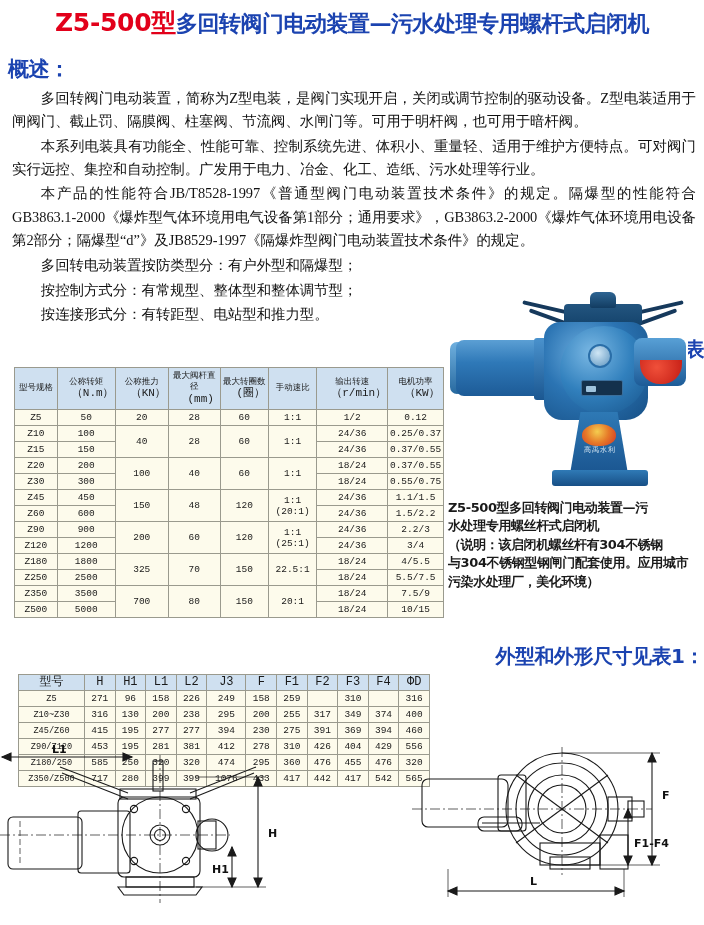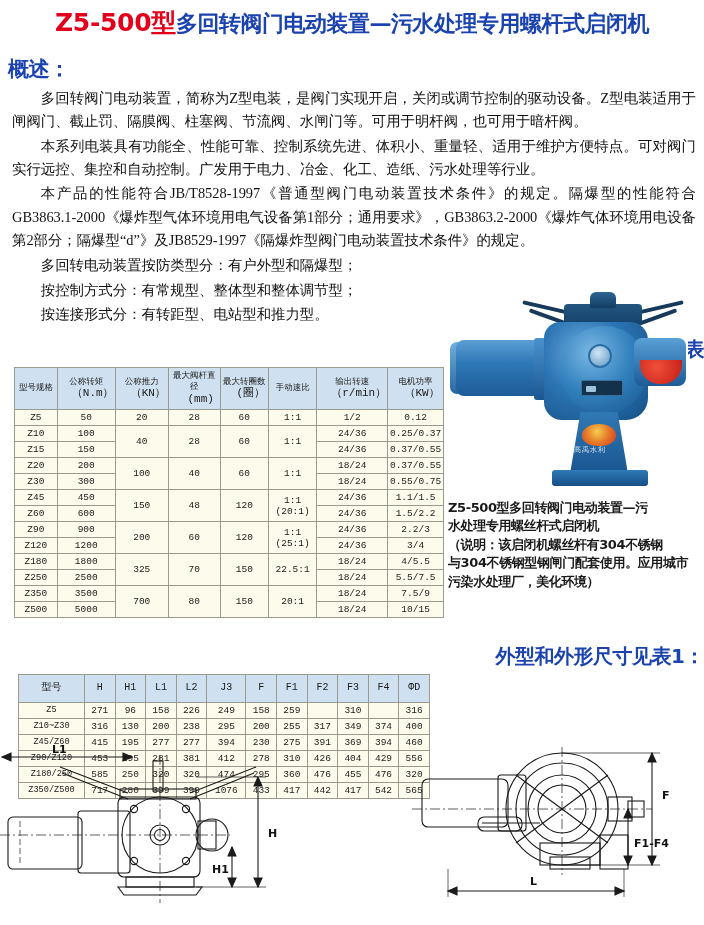--- a/index.html
+++ b/index.html
@@ -86,21 +86,21 @@
     padding: 2px 1px;
   }
   .unit { font-size: 11px; display: block; padding-left: 13px; }
 
   #table1-wrap { margin: 2px 0 0 14px; }
   #table1 { width: 430px; }
   #table1 td { height: 14.5px; }
 
   #table2-wrap { margin: 3px 0 0 18px; }
   #table2 { width: 412px; }
-  #table2 th { font-size: 10px; padding: 7px 1px; }
+  #table2 th { font-size: 12px; padding: 0 1px; }
   #table2 td { font-size: 9.5px; height: 15px; }
   #table2 td.model { font-size: 8.6px; }
 
   
   .photo-col {
     position: absolute;
     left: 448px; top: 282px;
     width: 248px;
   }
   .photo-box {
@@ -212,21 +212,21 @@
   }
   .logo-badge {
     left: 134px; top: 142px; width: 34px; height: 22px;
     background: radial-gradient(circle at 45% 35%, #ffd24a 0%, #f07a22 48%, #d8301f 100%);
     border-radius: 50% 50% 45% 45%;
     opacity: .95;
   }
   .logo-text {
     left: 126px; top: 163px; width: 52px;
     font-family: "DejaVu Sans", sans-serif;
-    font-size: 7px; color: #d8e8f4; text-align: left;
+    font-size: 7px; color: #d8e8f4; text-align: center;
     letter-spacing: 1px;
   }
 
   
   .drawings { position: absolute; left: 0; top: 735px; width: 704px; height: 190px; }
   .dwg-label {
     font-family: "DejaVu Sans", sans-serif;
     font-size: 11px; font-weight: bold; fill: #111;
   }
 </style>

